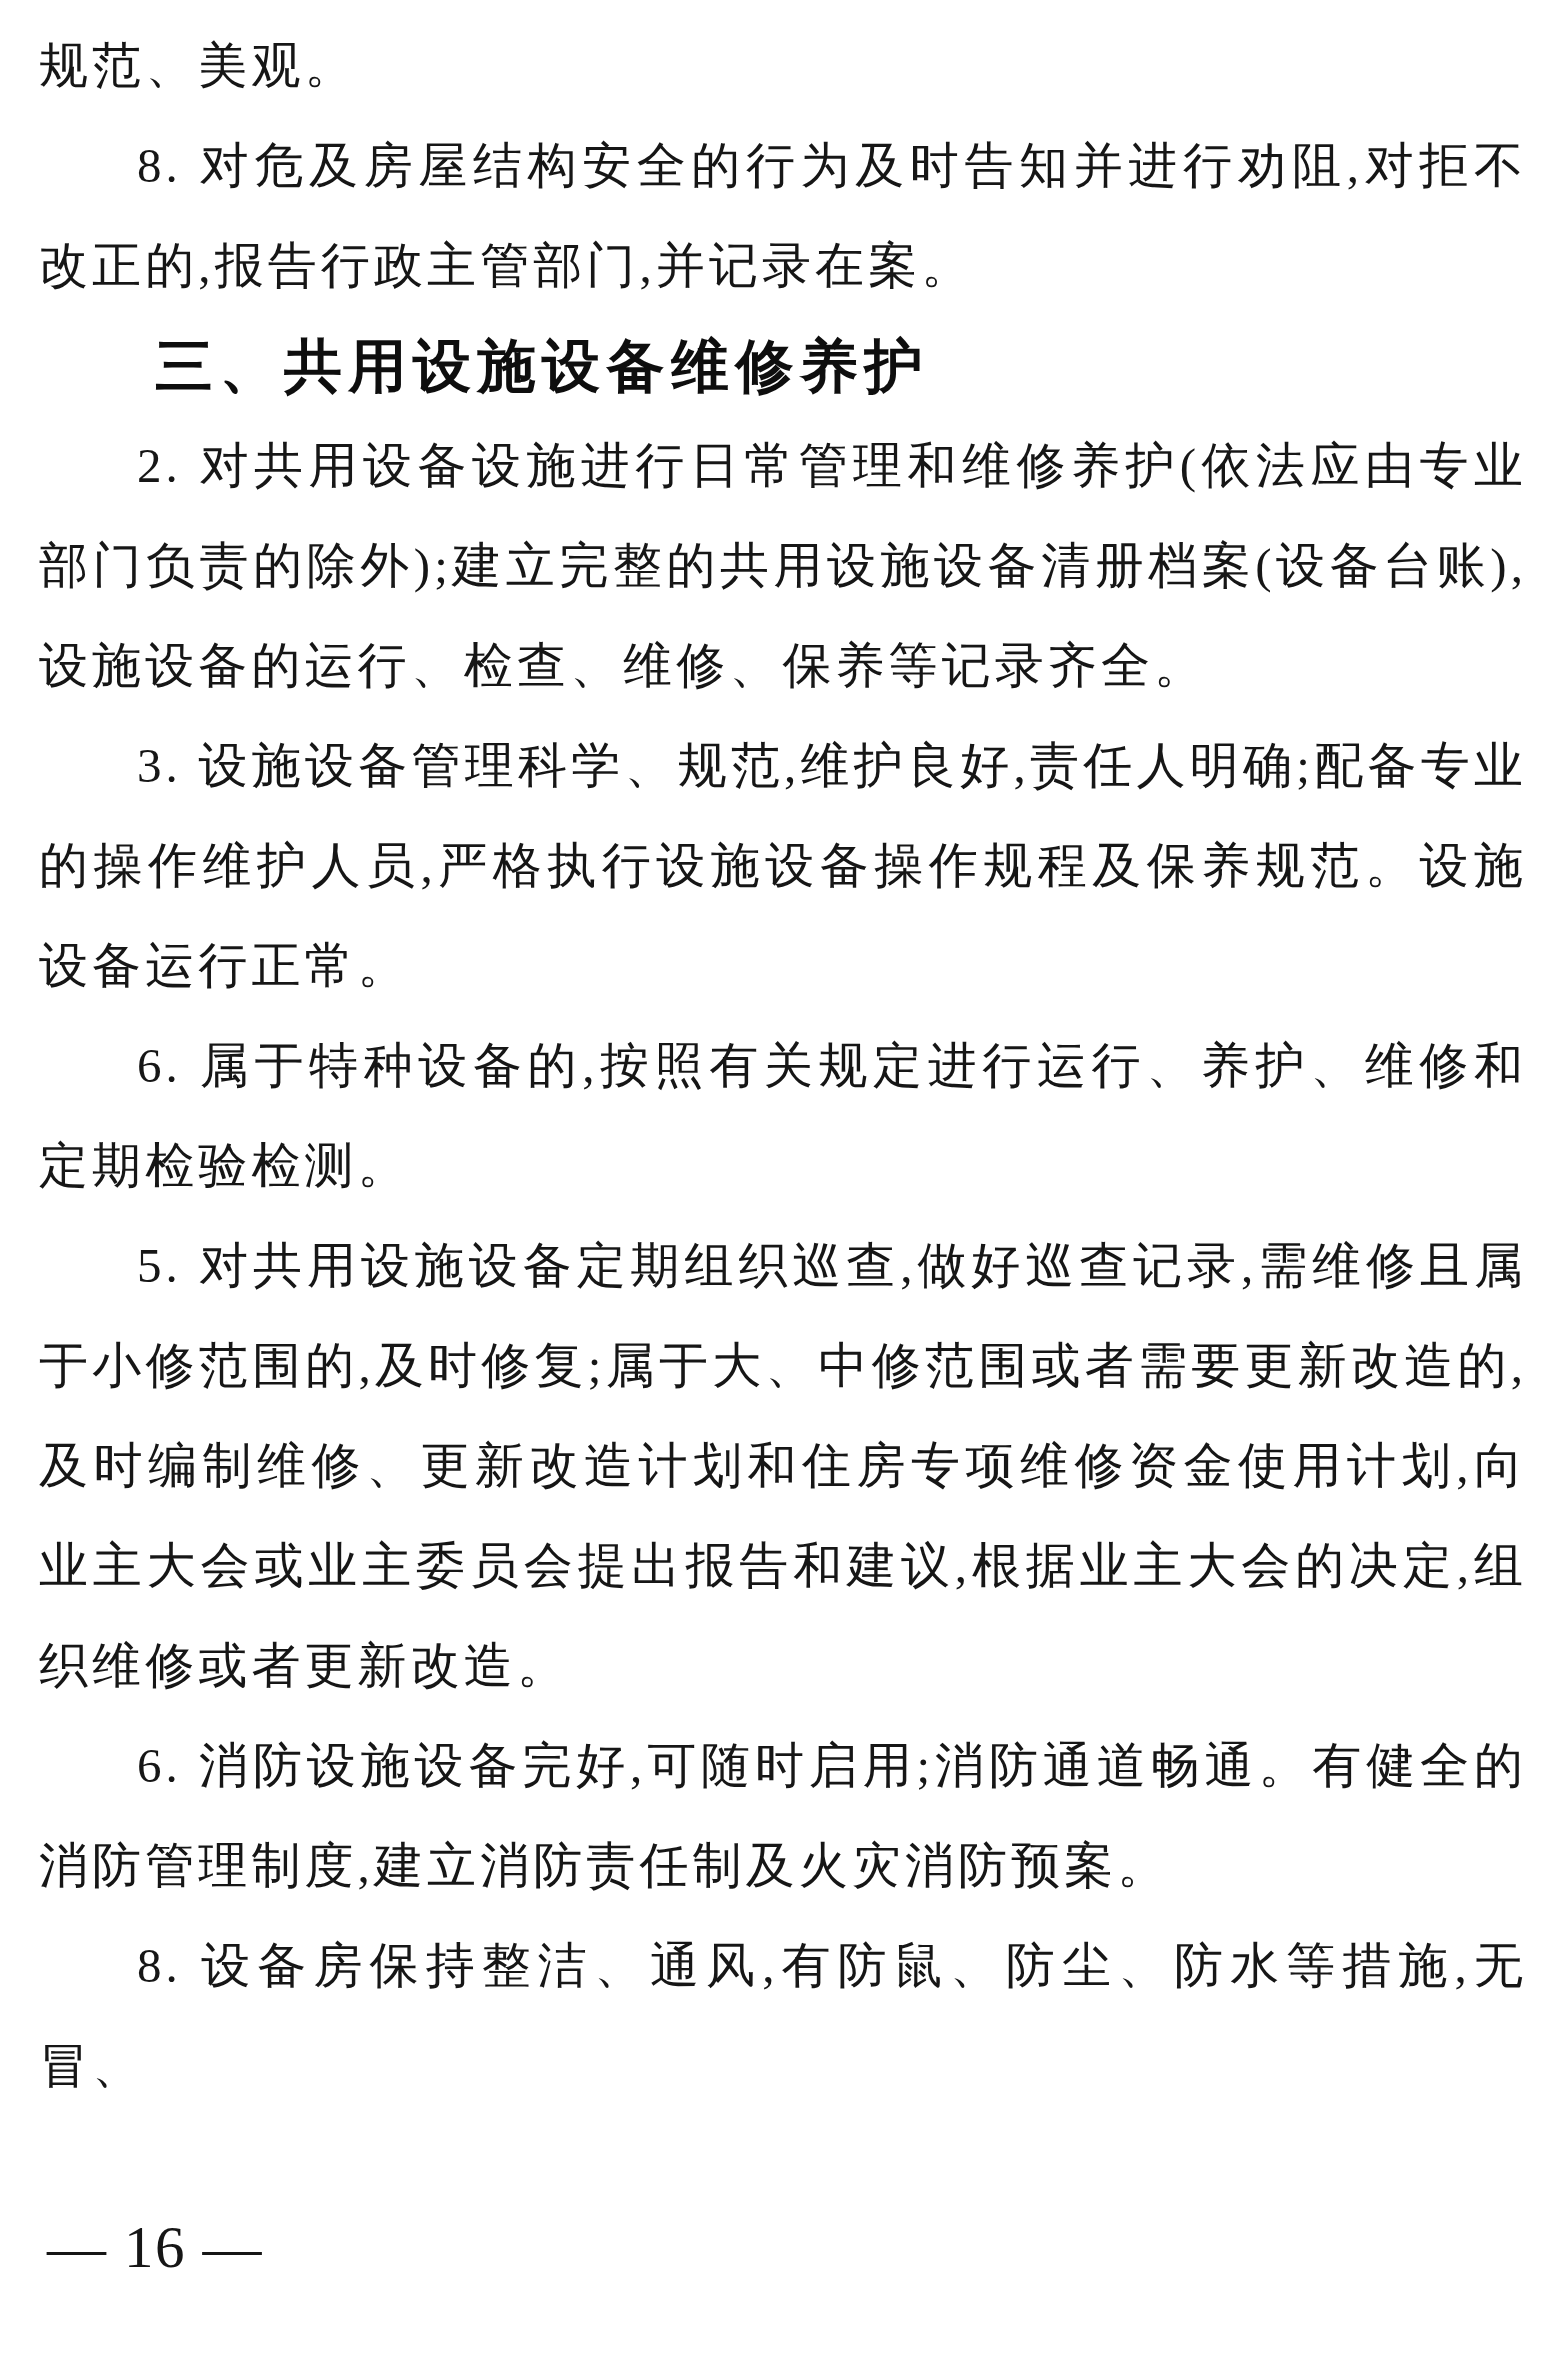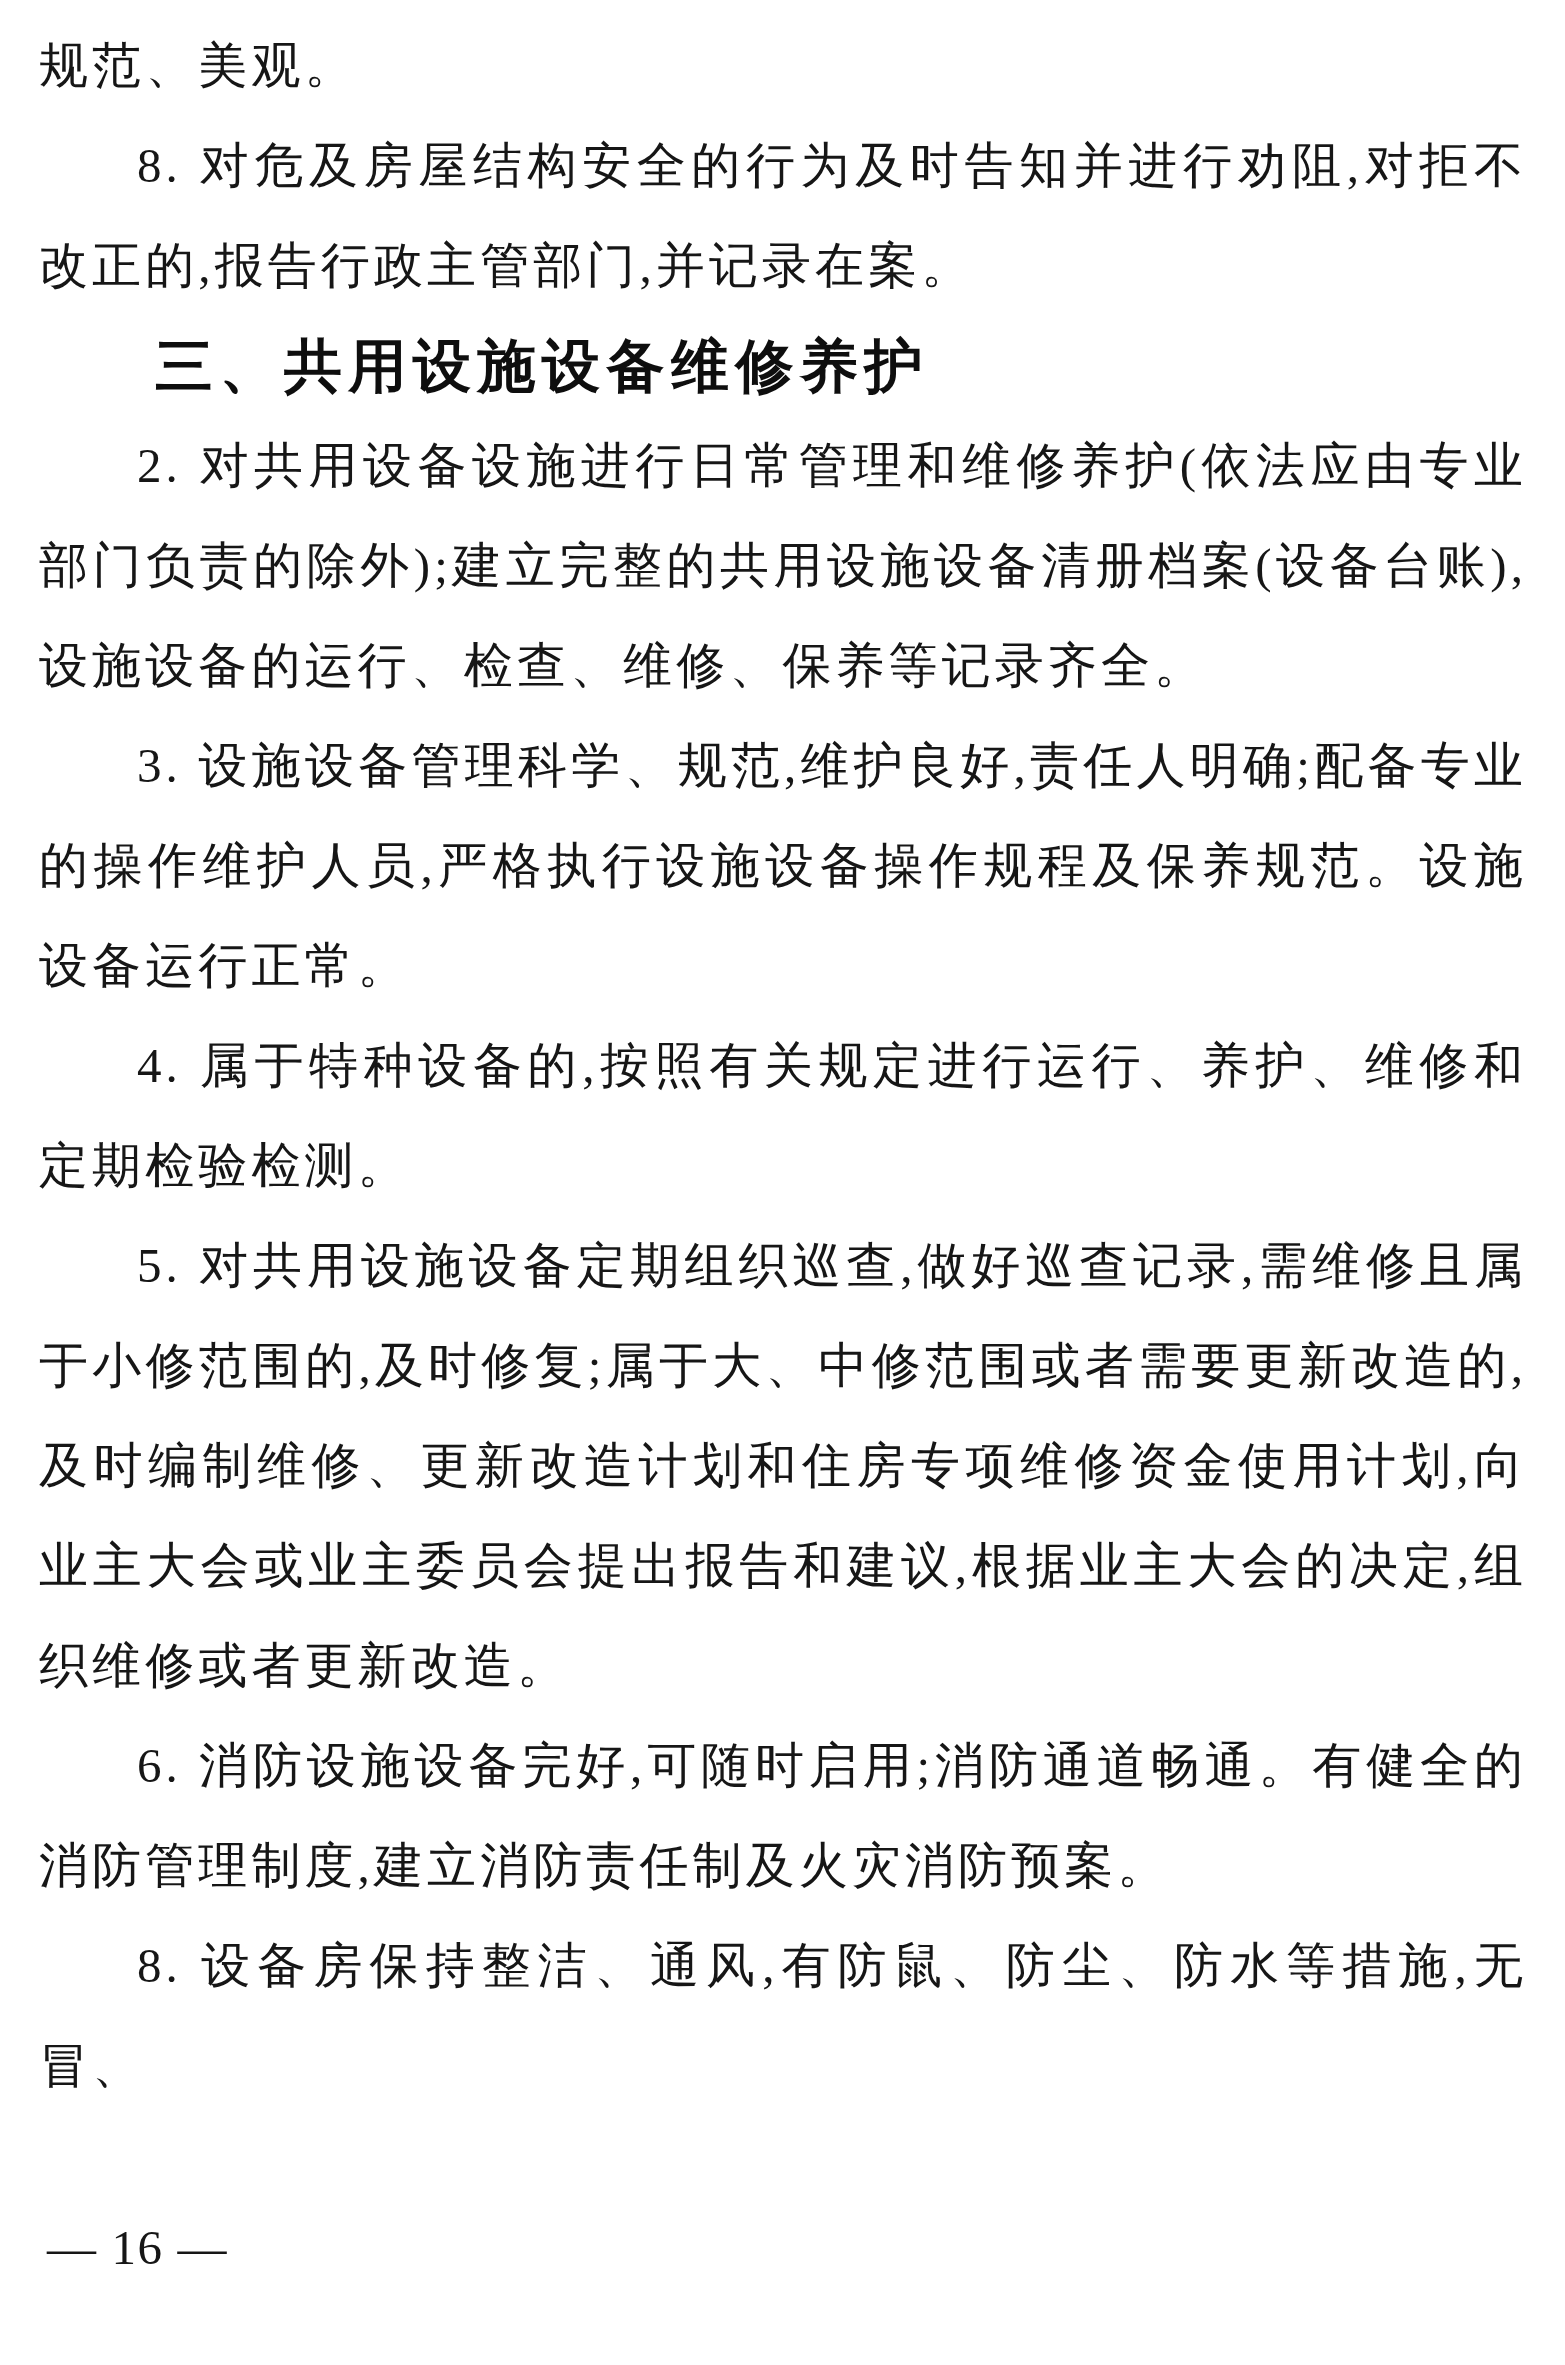--- a/index.html
+++ b/index.html
@@ -41,21 +41,21 @@
     line-height: 100px;
     letter-spacing: 6.5px;
     text-indent: 2em;
     color: #0e0e0e;
   }
   .footer {
     position: absolute;
     top: 2215px;
     left: 47px;
     font-family: "Liberation Serif", "DejaVu Serif", serif;
-    font-size: 49px;
+    font-size: 59px;
     line-height: 65px;
     letter-spacing: 1.6px;
     color: #161616;
     white-space: pre;
   }
 </style>
 </head>
 <body>
 
 <div class="page">
@@ -64,21 +64,21 @@
 
   <p class="para indent">8. 对危及房屋结构安全的行为及时告知并进行劝阻,对拒不改正的,报告行政主管部门,并记录在案。</p>
 
   <h2 class="heading">三、共用设施设备维修养护</h2>
 
 
   <p class="para indent">2. 对共用设备设施进行日常管理和维修养护(依法应由专业部门负责的除外);建立完整的共用设施设备清册档案(设备台账),设施设备的运行、检查、维修、保养等记录齐全。</p>
 
   <p class="para indent">3. 设施设备管理科学、规范,维护良好,责任人明确;配备专业的操作维护人员,严格执行设施设备操作规程及保养规范。设施设备运行正常。</p>
 
-  <p class="para indent">4. 属于特种设备的,按照有关规定进行运行、养护、维修和定期检验检测。</p>
+  <p class="para indent">6. 属于特种设备的,按照有关规定进行运行、养护、维修和定期检验检测。</p>
 
   <p class="para indent">5. 对共用设施设备定期组织巡查,做好巡查记录,需维修且属于小修范围的,及时修复;属于大、中修范围或者需要更新改造的,及时编制维修、更新改造计划和住房专项维修资金使用计划,向业主大会或业主委员会提出报告和建议,根据业主大会的决定,组织维修或者更新改造。</p>
 
   <p class="para indent">6. 消防设施设备完好,可随时启用;消防通道畅通。有健全的消防管理制度,建立消防责任制及火灾消防预案。</p>
 
   <p class="para indent">8. 设备房保持整洁、通风,有防鼠、防尘、防水等措施,无冒、</p>
 
   <div class="footer">— 16 —</div>
 
 </div>

